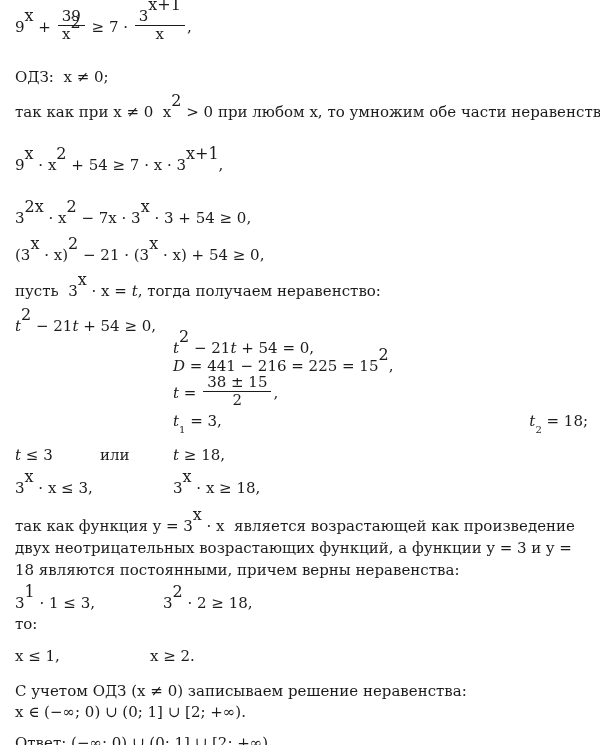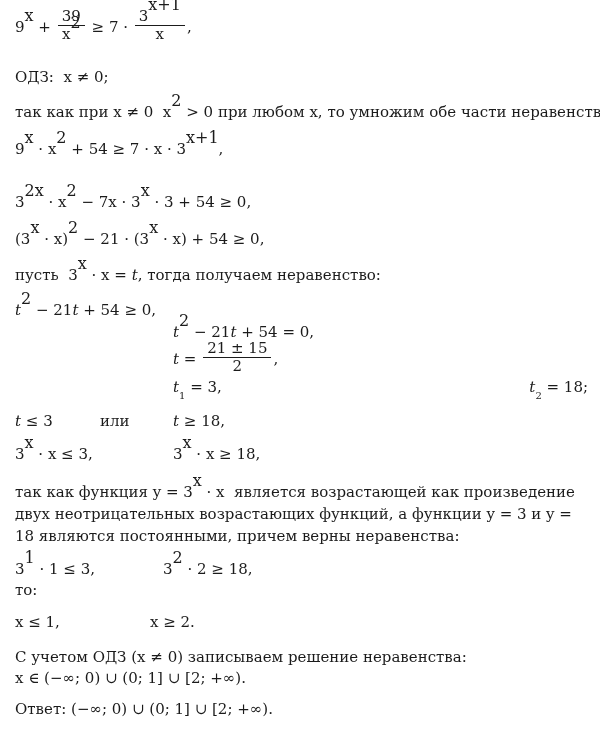--- a/index.html
+++ b/index.html
@@ -32,33 +32,34 @@
 <body>
 
 <div class="doc">
 
   <div class="line" style="margin-top:2px;">9<sup>x</sup> + <span class="frac"><span class="num">39</span><span class="den">x<sup>2</sup></span></span> ≥ 7 · <span class="frac"><span class="num">3<sup>x+1</sup></span><span class="den">x</span></span>,</div>
 
   <div class="line" style="margin-top:22px;">ОДЗ:&nbsp; x ≠ 0;</div>
 
   <div class="line" style="margin-top:14px;">так как при x ≠ 0&nbsp; x<sup>2</sup> &gt; 0 при любом x, то умножим обе части неравенства на x:</div>
 
-  <div class="line" style="margin-top:16px;">9<sup>x</sup> · x<sup>2</sup> + 54 ≥ 7 · x · 3<sup>x+1</sup>,</div>
+  <div class="line" style="margin-top:32px;">9<sup>x</sup> · x<sup>2</sup> + 54 ≥ 7 · x · 3<sup>x+1</sup>,</div>
 
   <div class="line" style="margin-top:32px;">3<sup>2x</sup> · x<sup>2</sup> − 7x · 3<sup>x</sup> · 3 + 54 ≥ 0,</div>
 
   <div class="line" style="margin-top:16px;">(3<sup>x</sup> · x)<sup>2</sup> − 21 · (3<sup>x</sup> · x) + 54 ≥ 0,</div>
 
   <div class="line" style="margin-top:15px;">пусть&nbsp; 3<sup>x</sup> · x = <i>t</i>, тогда получаем неравенство:</div>
 
   <div class="line" style="margin-top:14px;"><i>t</i><sup>2</sup> − 21<i>t</i> + 54 ≥ 0,</div>
 
   <div class="aside">
     <div class="line" style="margin-top:2px;"><i>t</i><sup>2</sup> − 21<i>t</i> + 54 = 0,</div>
-    <div class="line" style="margin-top:1px;"><i>t</i> = <span class="frac"><span class="num">21 ± 15</span><span class="den">2</span></span>,</div>
+    <div class="line"><i>D</i> = 441 − 216 = 225 = 15<sup>2</sup>,</div>
+    <div class="line" style="margin-top:1px;"><i>t</i> = <span class="frac"><span class="num">38 ± 15</span><span class="den">2</span></span>,</div>
     <div class="line row" style="margin-top:1px;justify-content:space-between;">
       <span class="c80"><i>t</i><sub>1</sub> = 3,</span>
       <span><i>t</i><sub>2</sub> = 18;</span>
     </div>
   </div>
 
 
   <div class="line row" style="margin-top:15px;">
     <span class="c85"><i>t</i> ≤ 3</span>
     <span class="c73">или</span>

